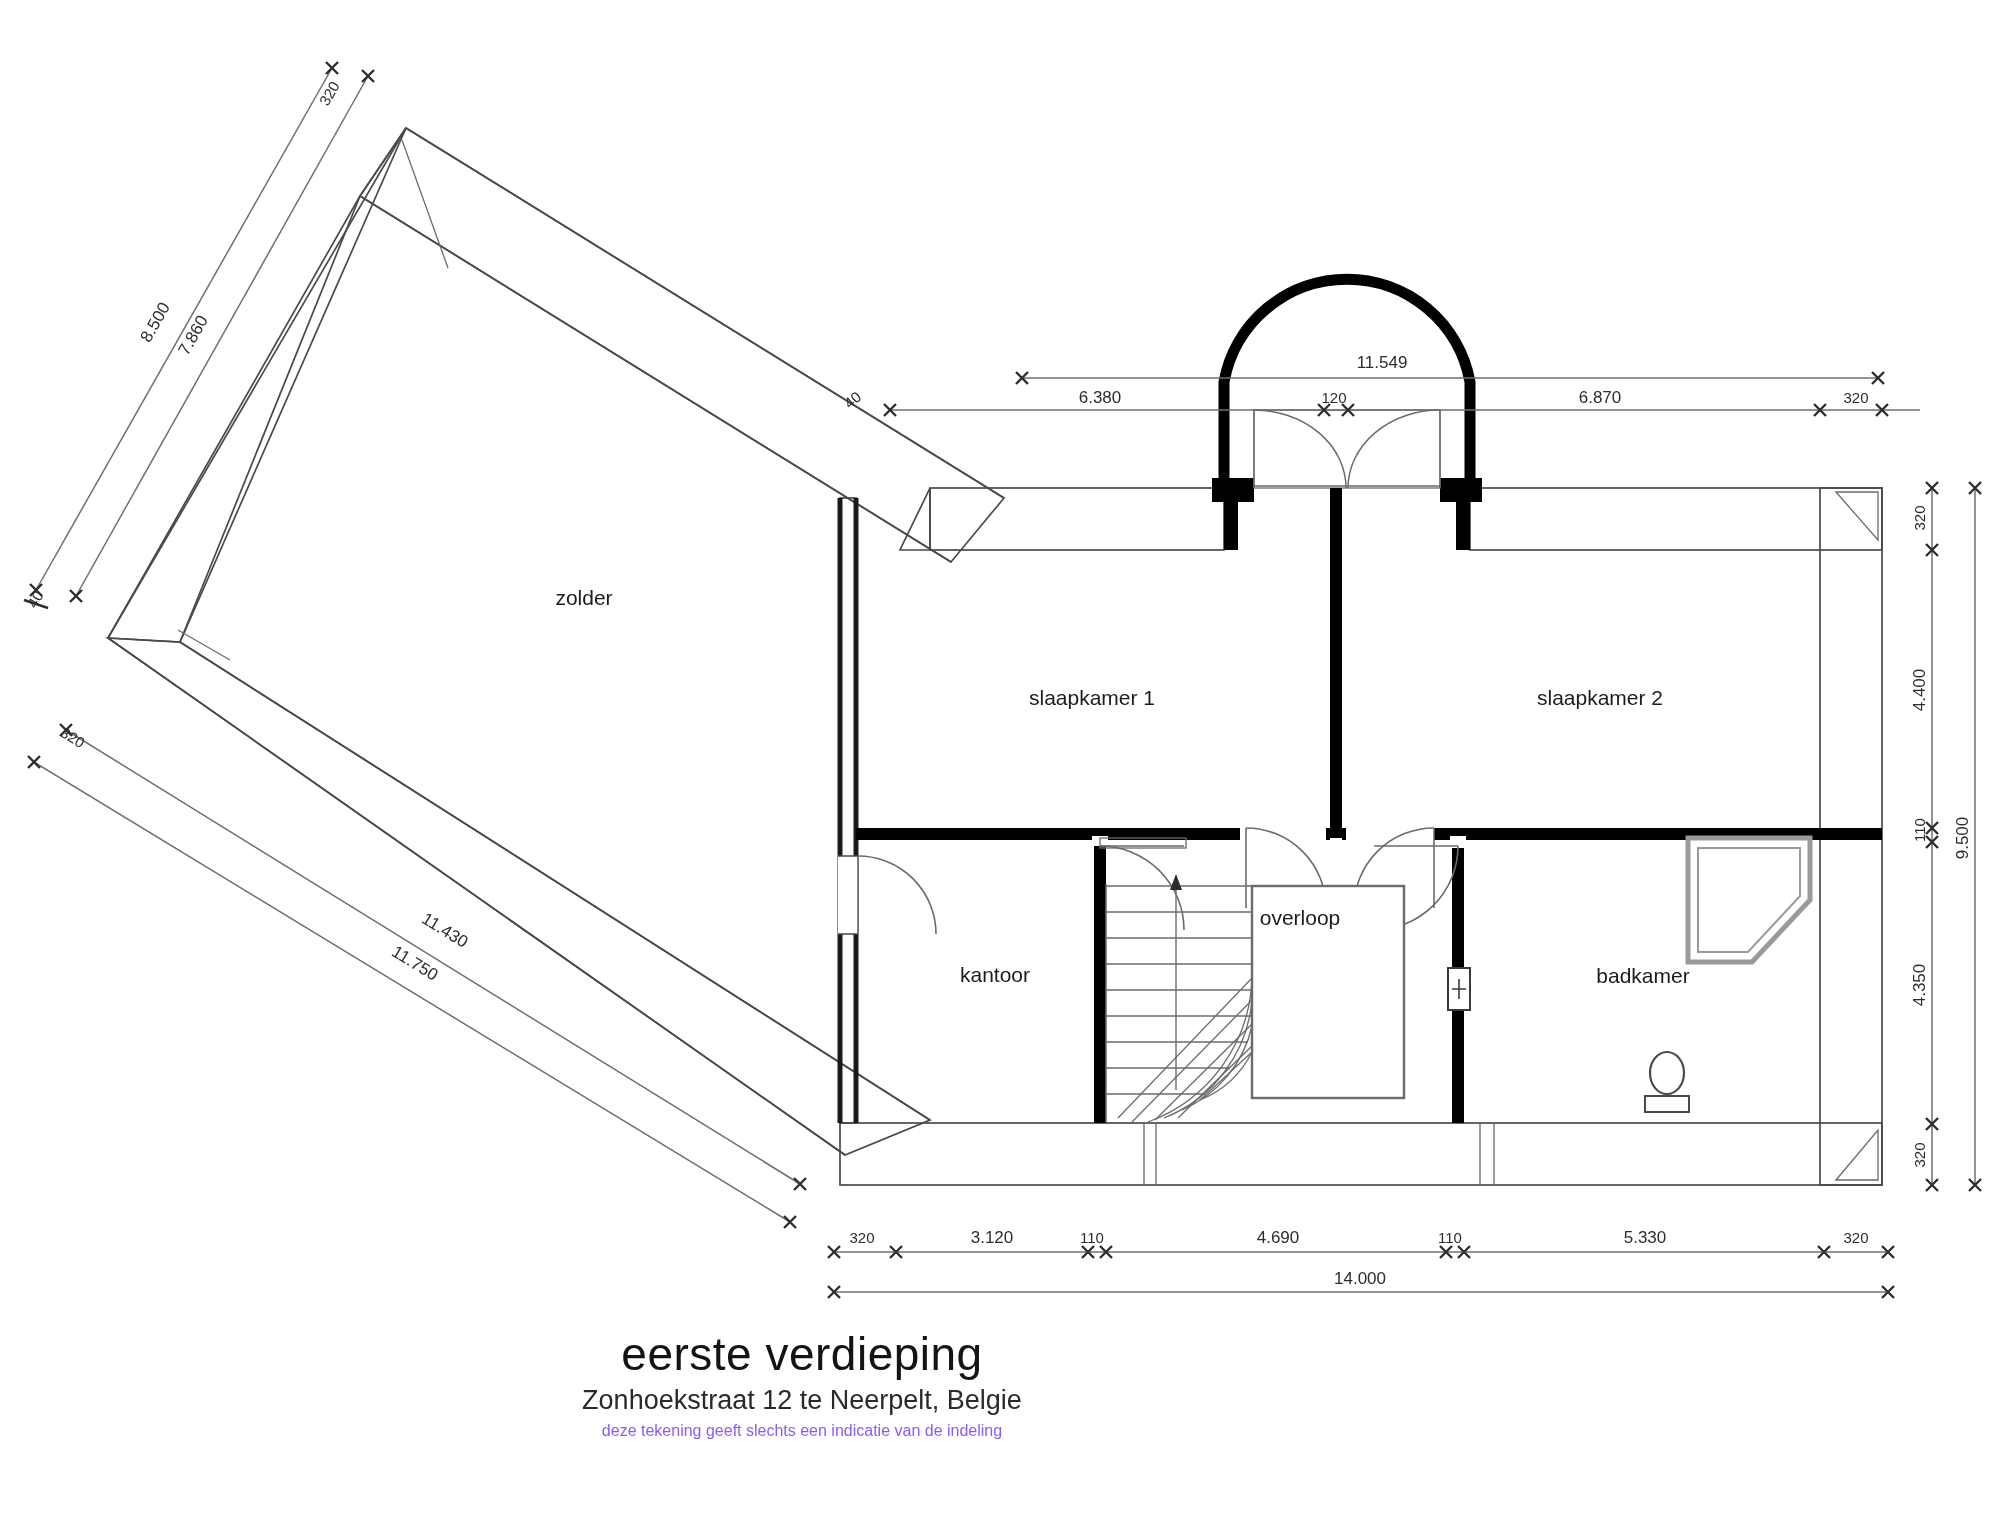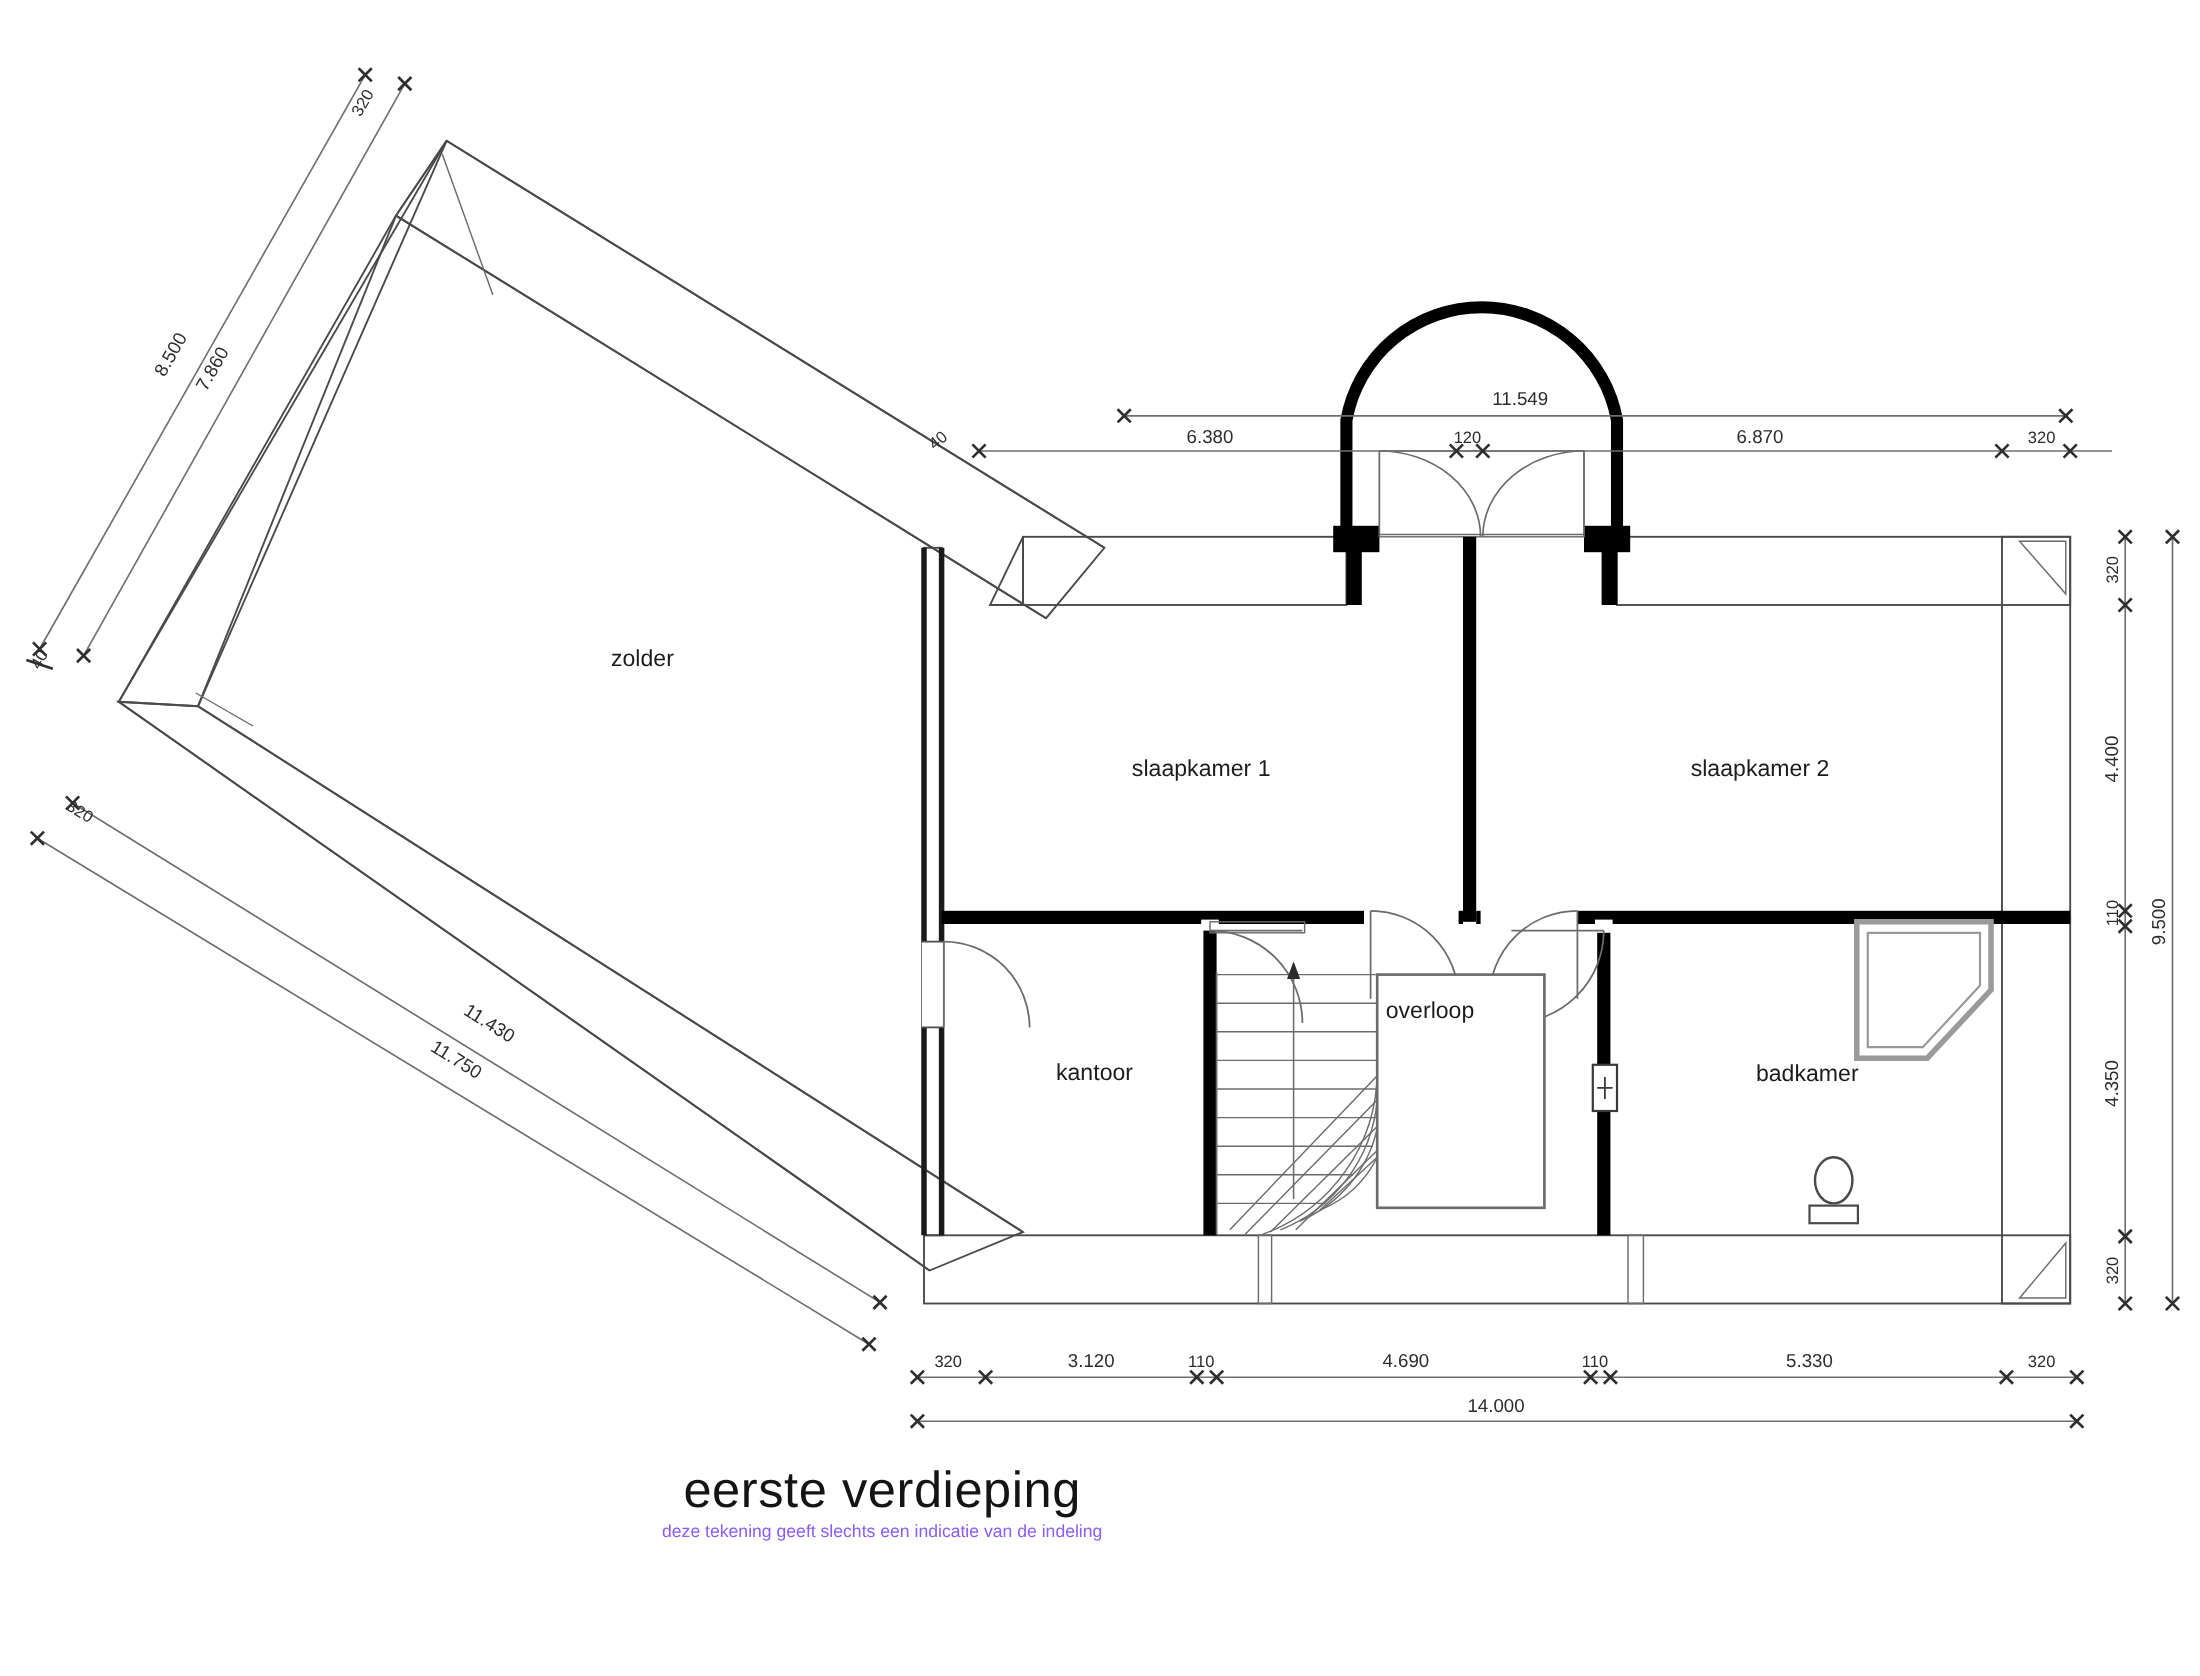--- a/index.html
+++ b/index.html
@@ -367,16 +367,17 @@
   </g>
 
   <g>
     <text class="dim-label-sm" x="856" y="404" text-anchor="middle" transform="rotate(-40 856 404)">40</text>
   </g>
 
 </svg>
 
 <div class="title-block">
   <p class="title-main">eerste verdieping</p>
+  <p class="title-sub">Zonhoekstraat 12 te Neerpelt, Belgie</p>
   <p class="title-note">deze tekening geeft slechts een indicatie van de indeling</p>
 </div>
 
 </div>
 
 </body></html>

